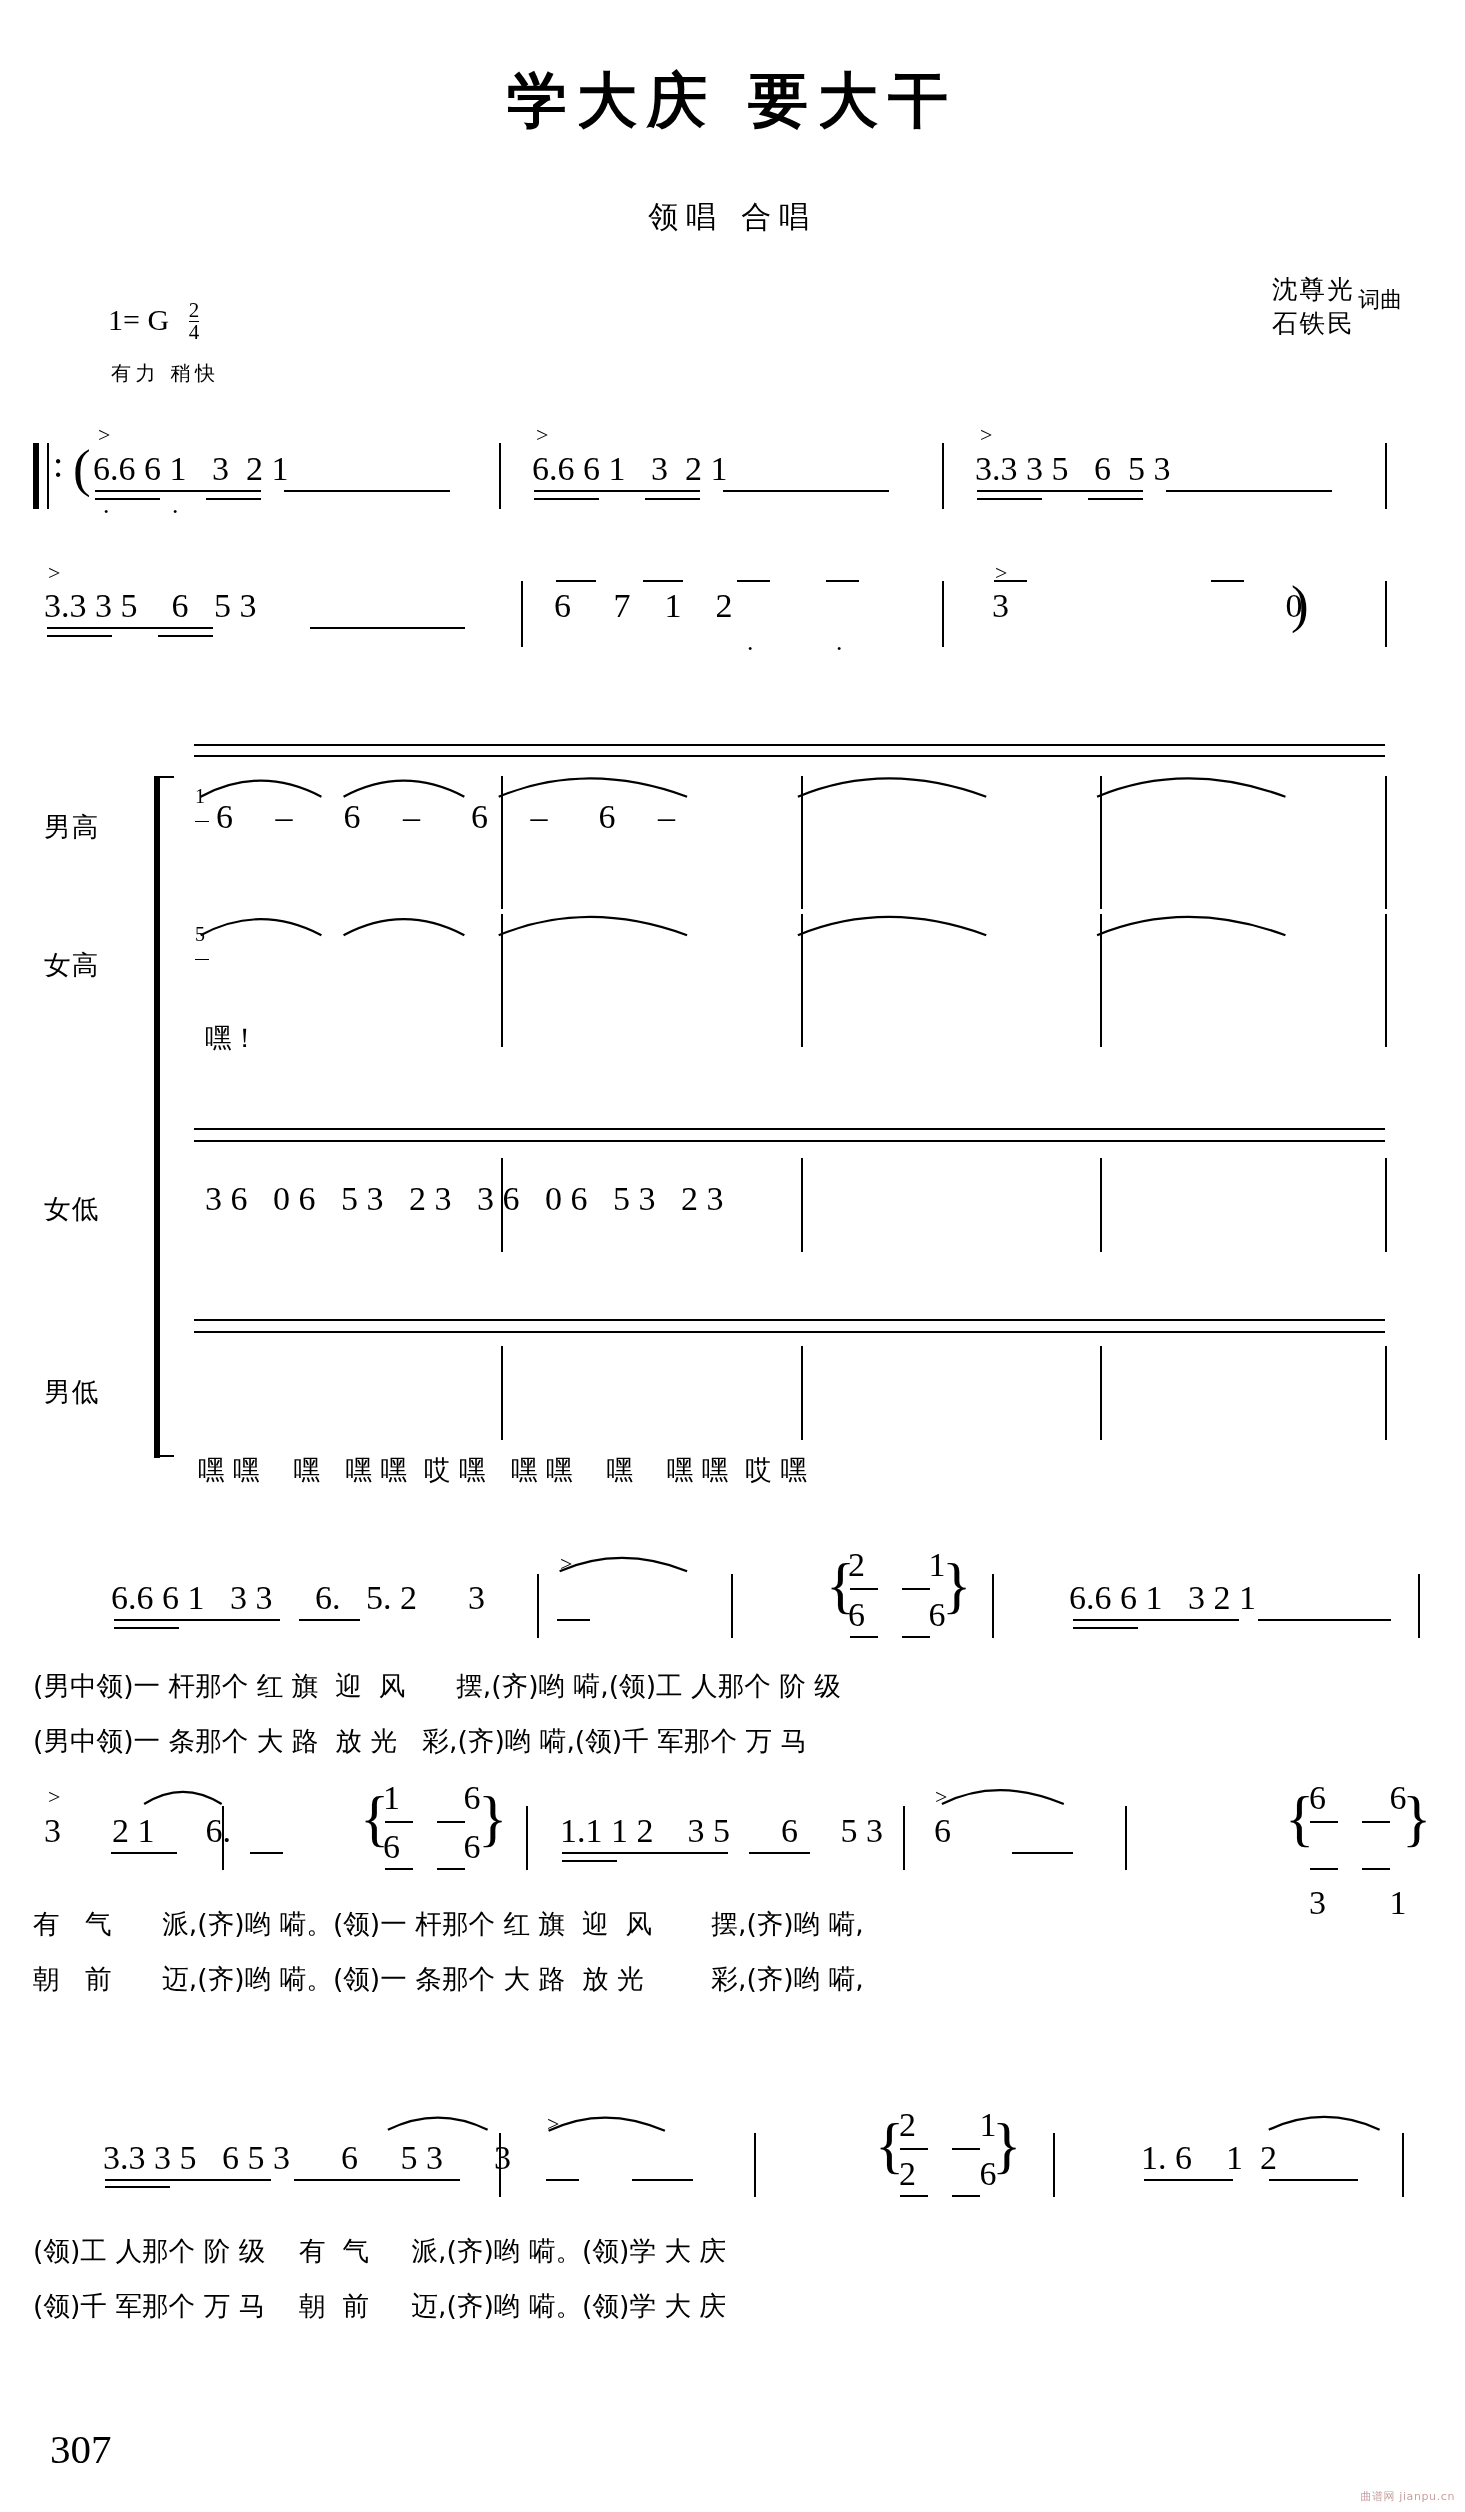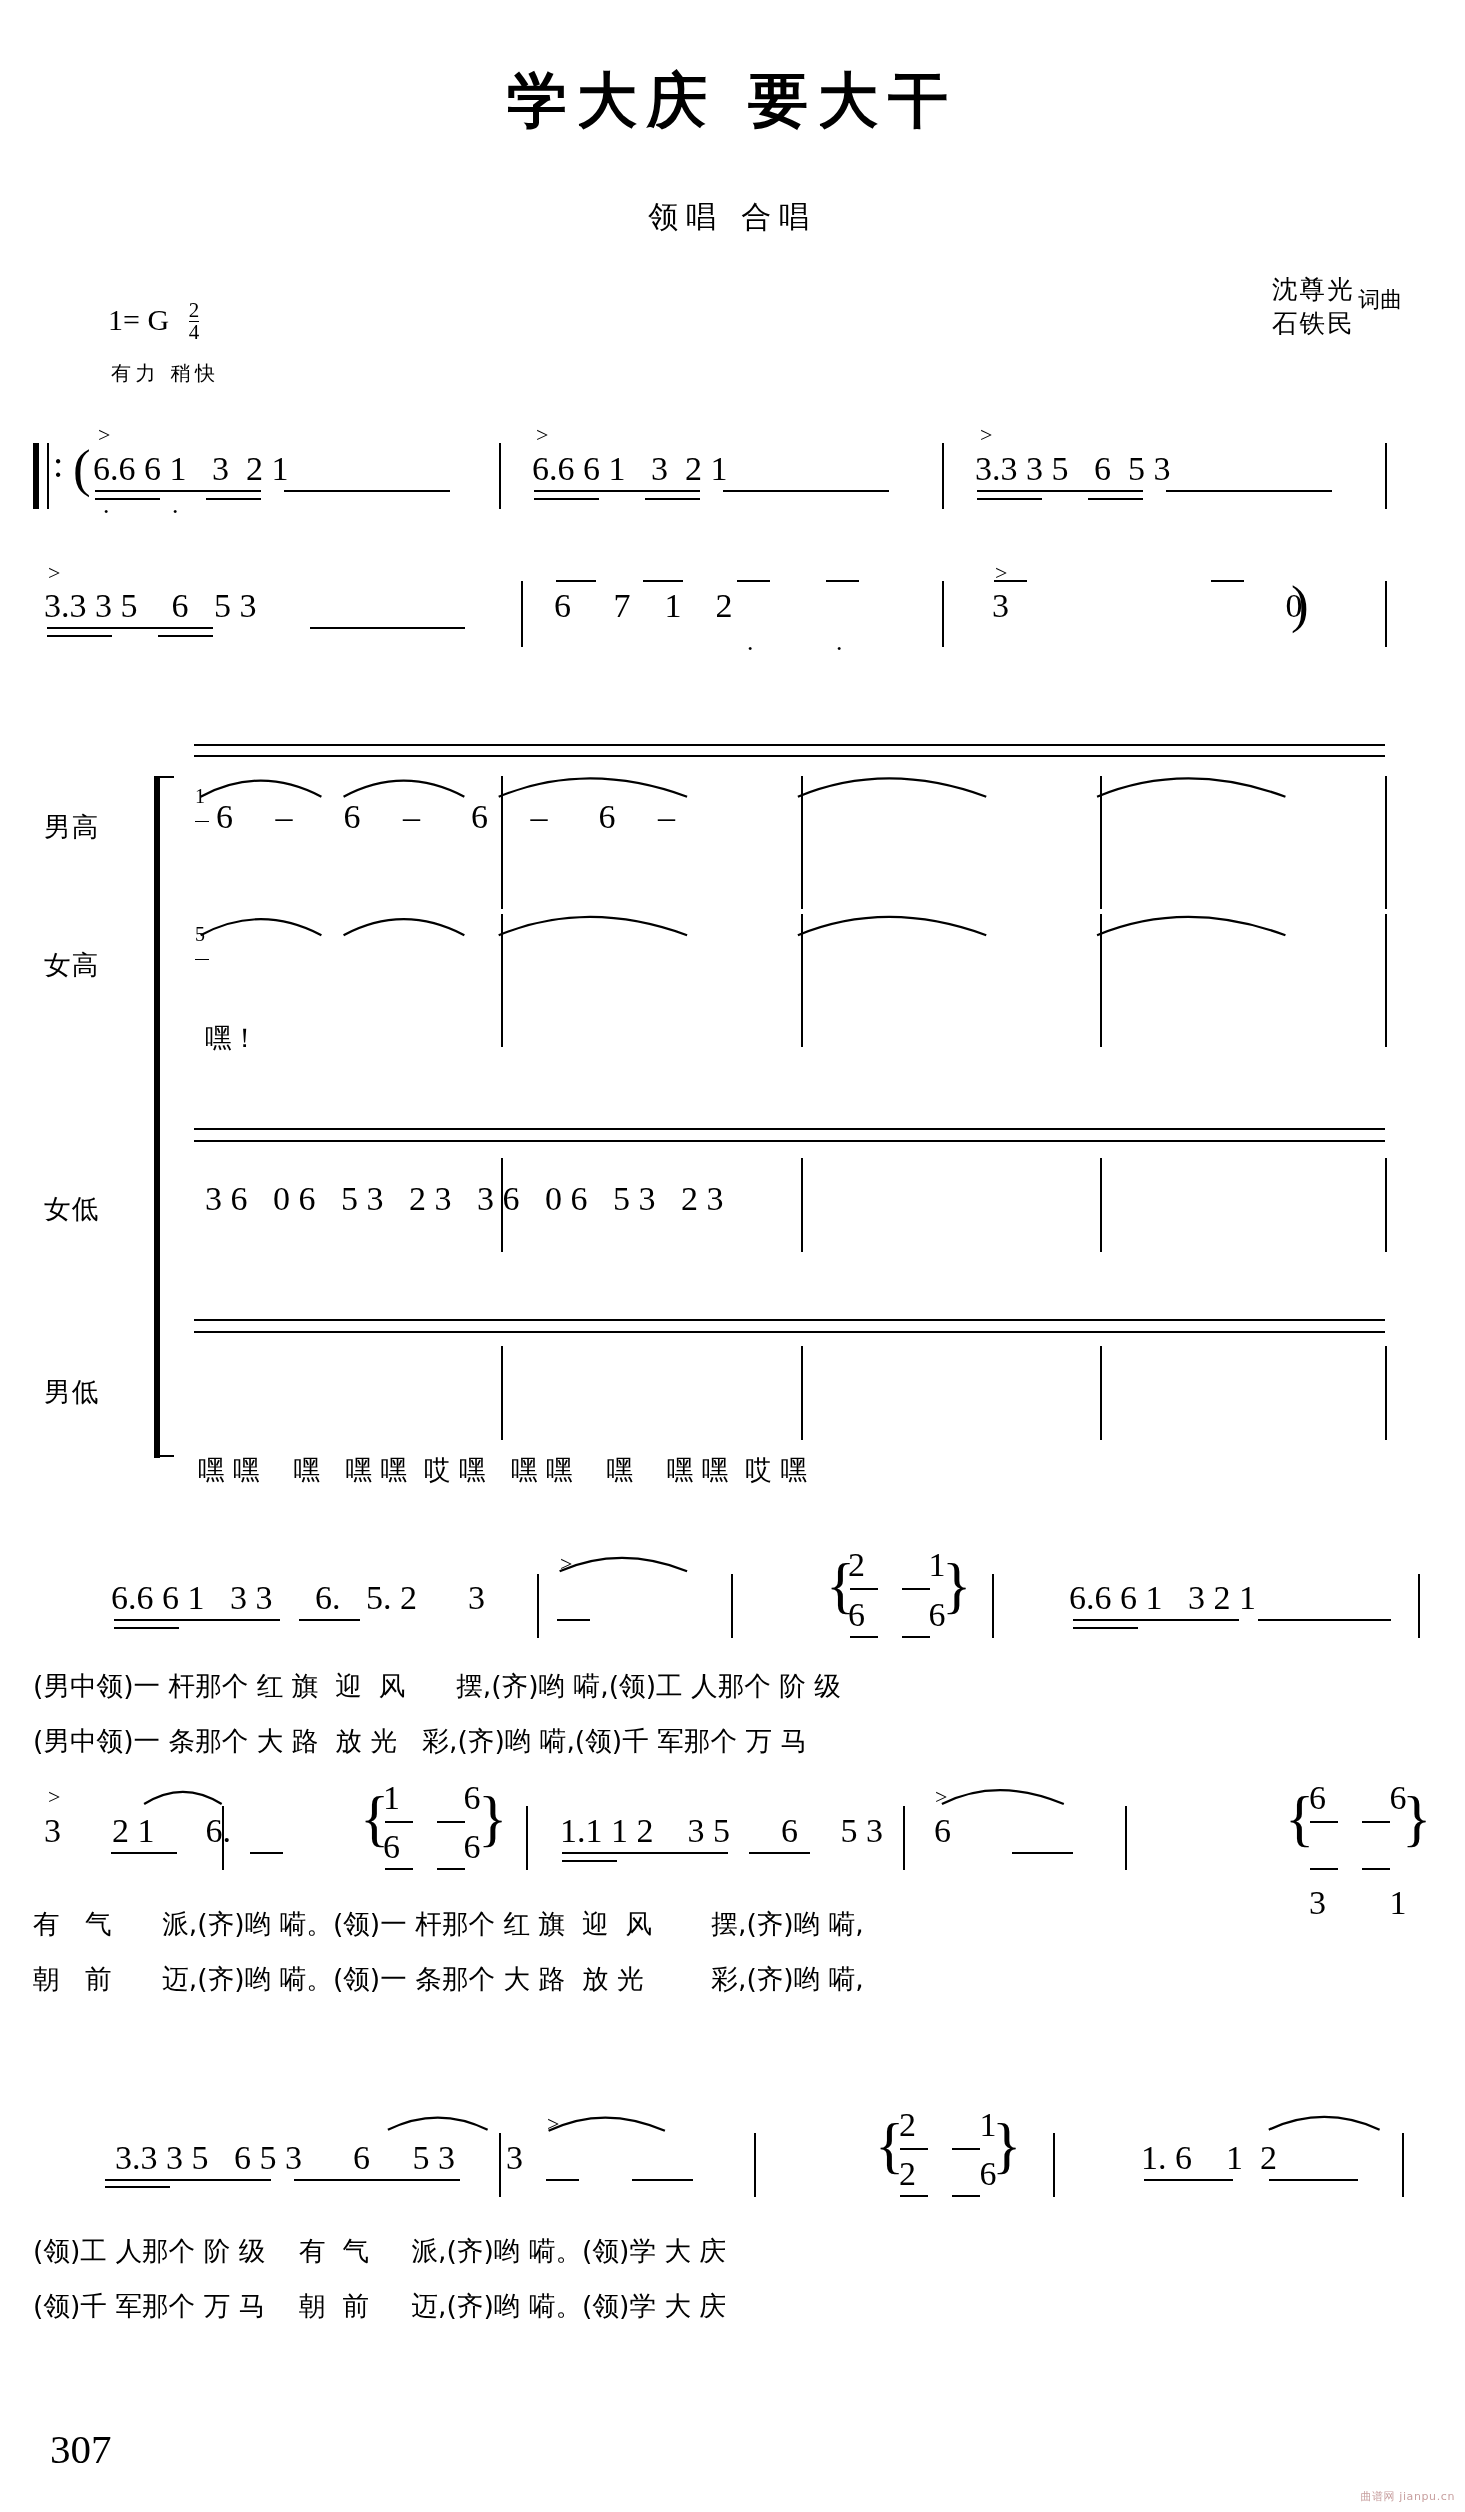--- a/index.html
+++ b/index.html
@@ -325,21 +325,21 @@
   <div class="notes" style="left:1309px; top:1884px; letter-spacing:15.5px;">3  1</div>
   <div class="notes" style="left:1402px; top:1784px; font-size:61px;">}</div>
   <div class="hline" style="left:1310px; top:1821px; width:28px;"></div>
   <div class="hline" style="left:1362px; top:1821px; width:28px;"></div>
   <div class="hline" style="left:1310px; top:1868px; width:28px;"></div>
   <div class="hline" style="left:1362px; top:1868px; width:28px;"></div>
 
   <div class="lyric" style="left:33px; top:1906px;">有   气      派,(齐)哟 嗬。(领)一 杆那个 红 旗  迎  风       摆,(齐)哟 嗬,</div>
   <div class="lyric" style="left:33px; top:1961px;">朝   前      迈,(齐)哟 嗬。(领)一 条那个 大 路  放 光        彩,(齐)哟 嗬,</div>
 
-  <div class="notes" style="left:103px; top:2139px;margin-left:12px;">3.3 3 5   6 5 3      6     5 3      3</div>
+  <div class="notes" style="left:103px; top:2139px;">3.3 3 5   6 5 3      6     5 3      3</div>
   <div class="hline" style="left:105px; top:2179px; width:166px;"></div>
   <div class="hline" style="left:105px; top:2186px; width:65px;"></div>
   <div class="hline" style="left:294px; top:2179px; width:166px;"></div>
   <div class="vline" style="left:499px; top:2133px; height:64px;"></div>
   <div class="notes" style="left:547px; top:2111px; font-size:22px;">&gt;</div>
   <div class="hline" style="left:546px; top:2179px; width:33px;"></div>
   <div class="hline" style="left:632px; top:2179px; width:61px;"></div>
   <div class="vline" style="left:754px; top:2133px; height:64px;"></div>
 
   <div class="notes" style="left:875px; top:2111px; font-size:61px;">{</div>

